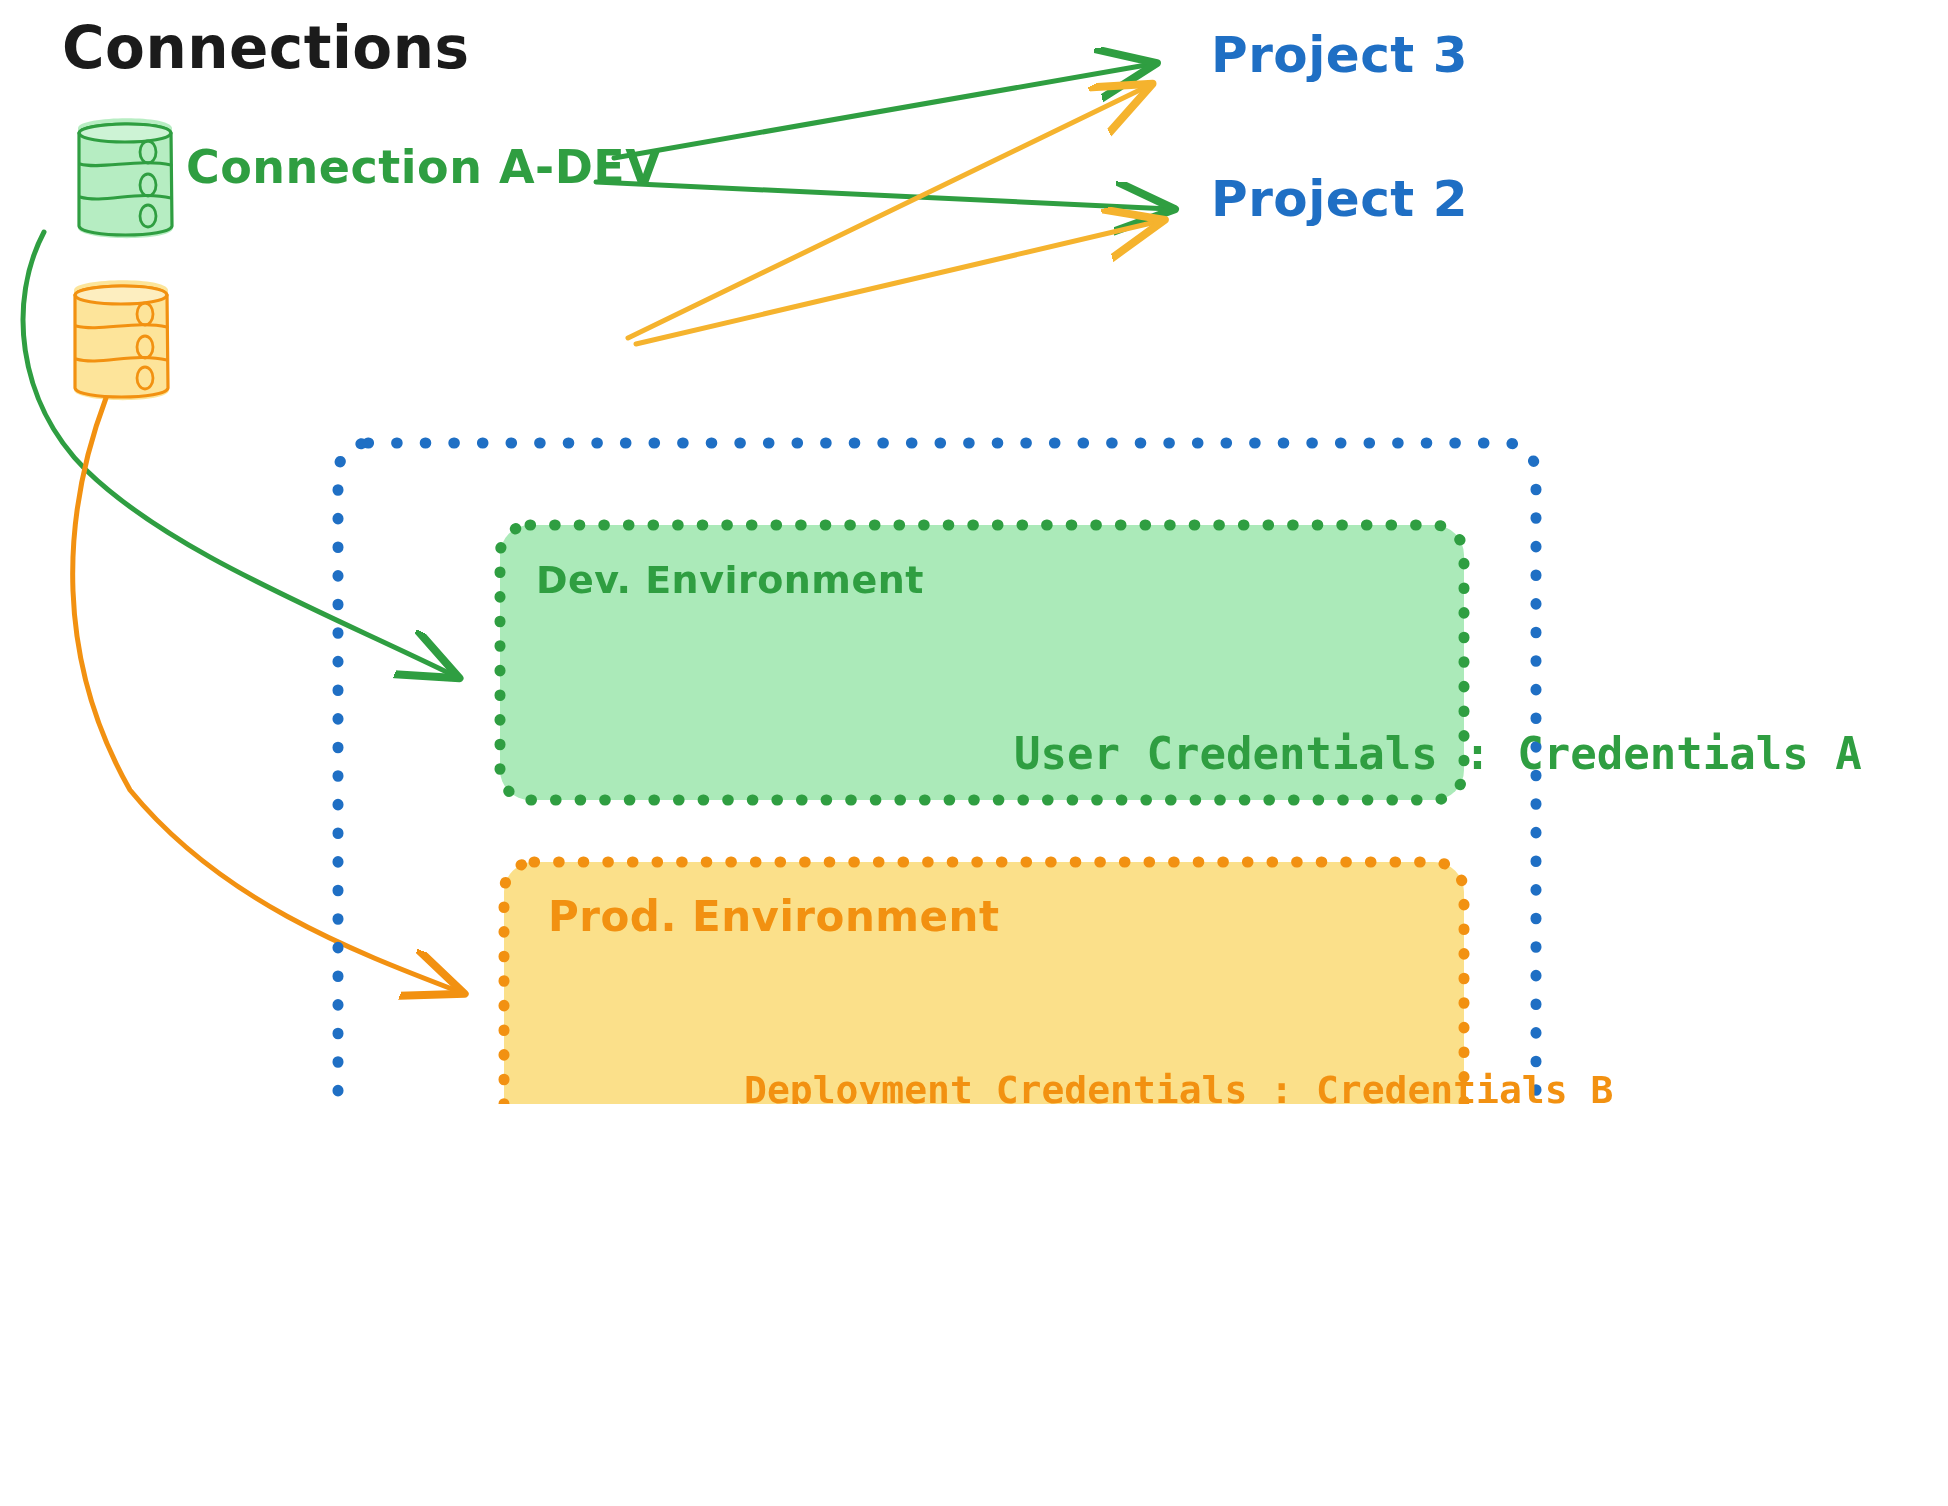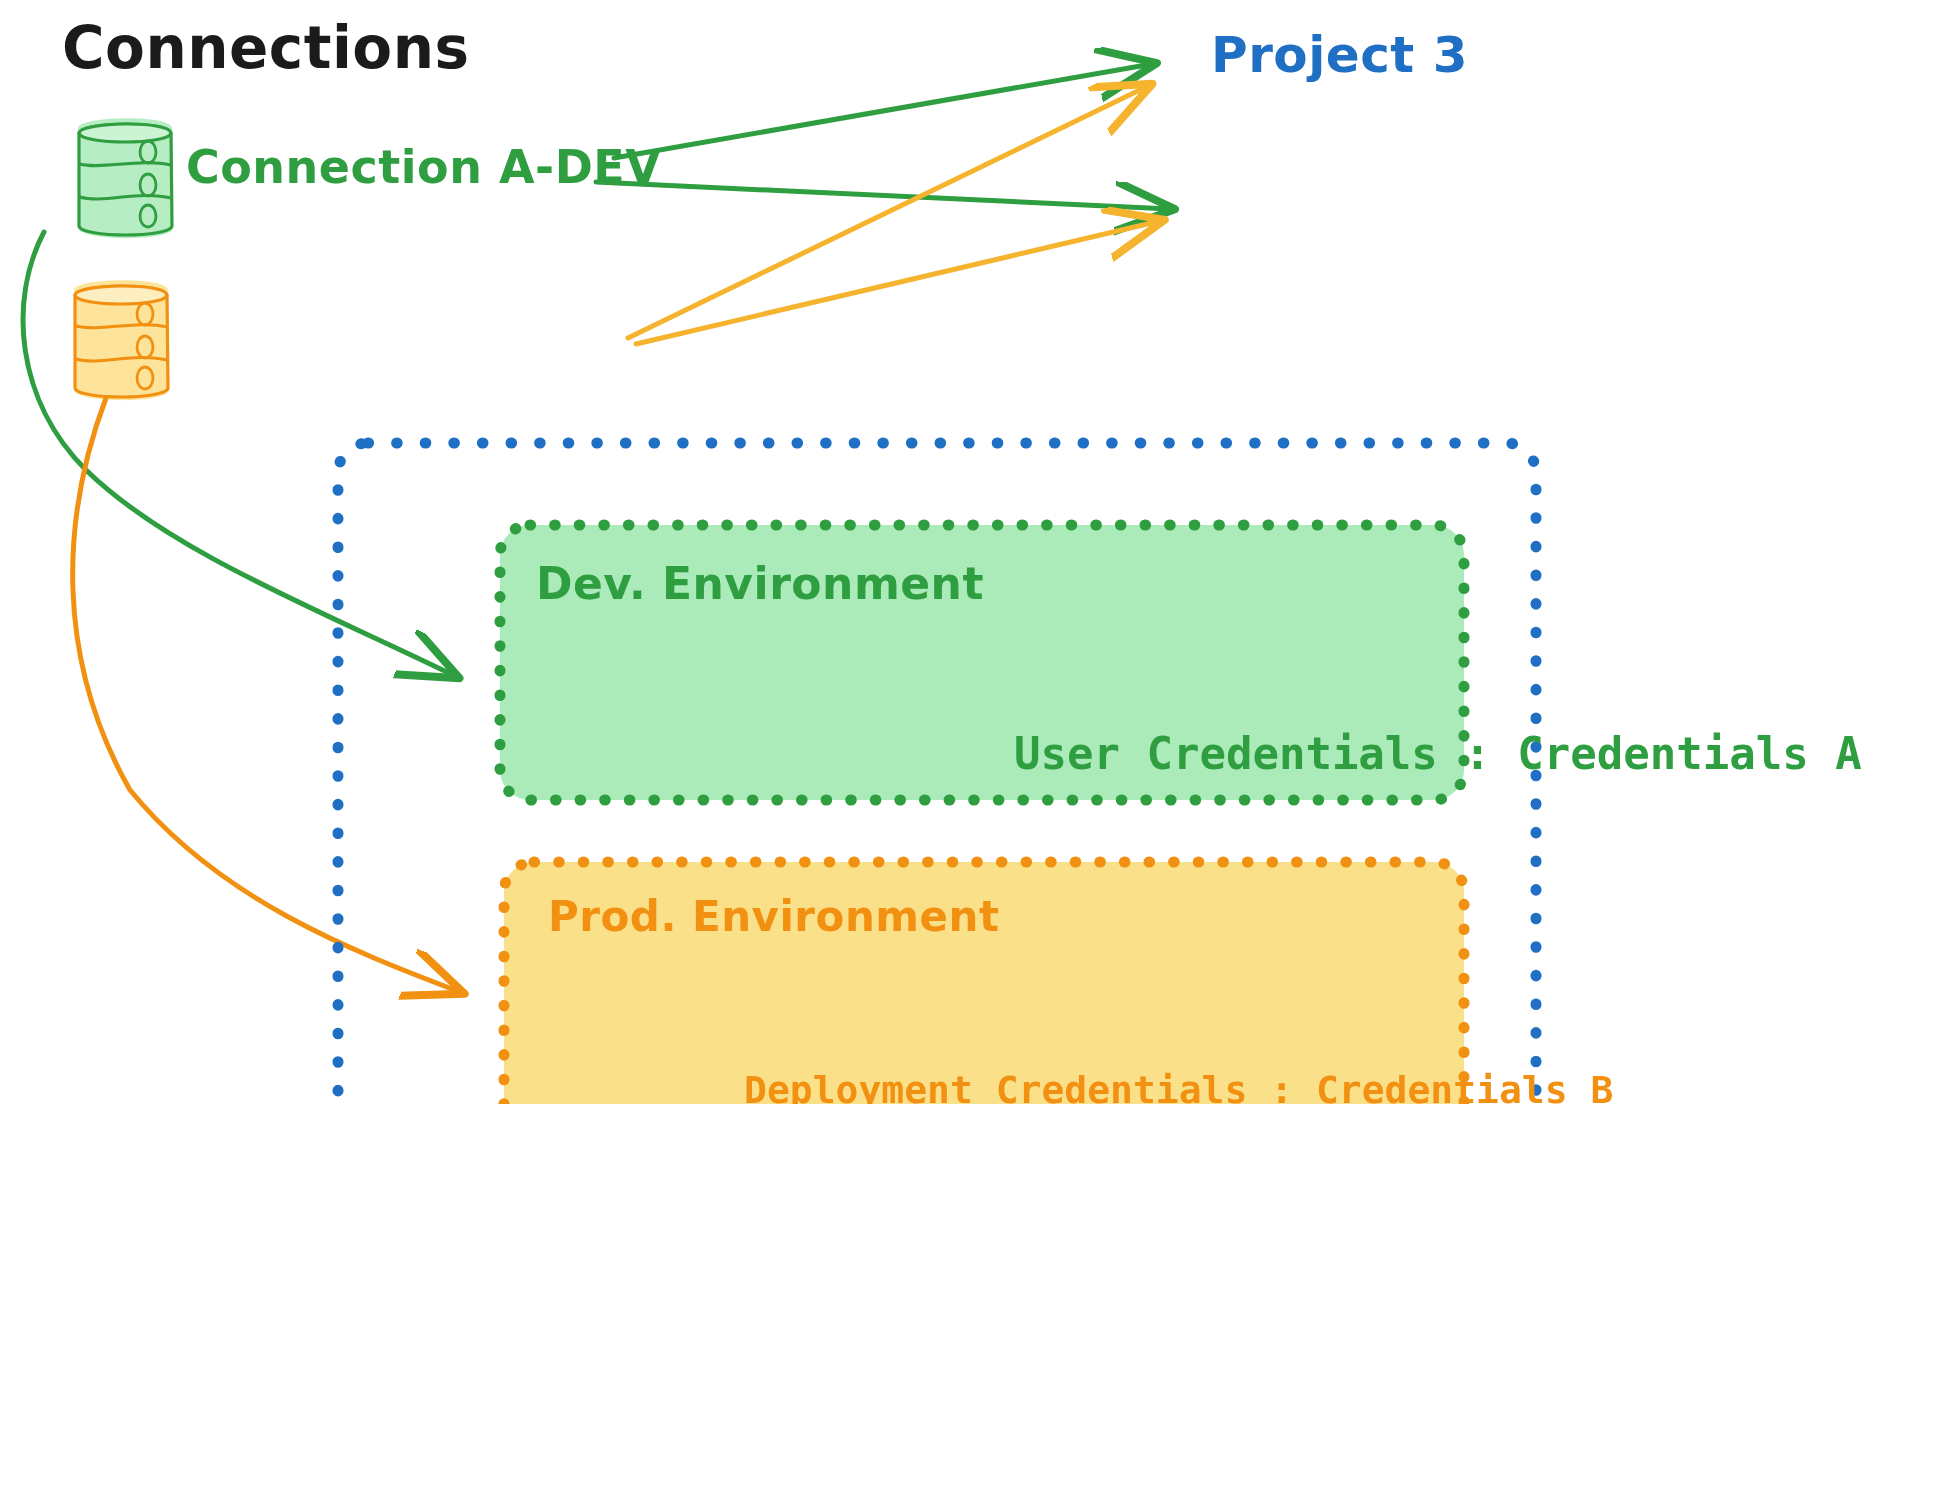--- a/index.html
+++ b/index.html
@@ -59,21 +59,21 @@
     font-size: 50px;
     color: #1f6fc4;
   }
   #project3-label { left: 1211px; top: 26px; }
   #project2-label { left: 1211px; top: 170px; }
   #project1-label { left: 1228px; top: 340px; }
   
   #dev-title {
     left: 536px;
     top: 558px;
-    font-size: 44px;
+    font-size: 38px;
     color: #2f9e41;
   }
   #prod-title {
     left: 548px;
     top: 892px;
     font-size: 42px;
     color: #f29111;
   }
   
   #dev-cred {
@@ -169,20 +169,21 @@
     </g>
   </svg>
 
   <div class="lbl" id="title">Connections</div>
 
   <div class="lbl" id="conn-a-label">Connection A-DEV</div>
 
 
   <div class="lbl proj" id="project3-label">Project 3</div>
 
+  <div class="lbl proj" id="project2-label">Project 2</div>
 
 
   <div class="lbl" id="dev-title">Dev. Environment</div>
 
   <div class="mono" id="dev-cred">User Credentials : Credentials A</div>
 
   <div class="lbl" id="prod-title">Prod. Environment</div>
 
   <div class="mono" id="prod-cred">Deployment Credentials : Credentials B</div>
 

